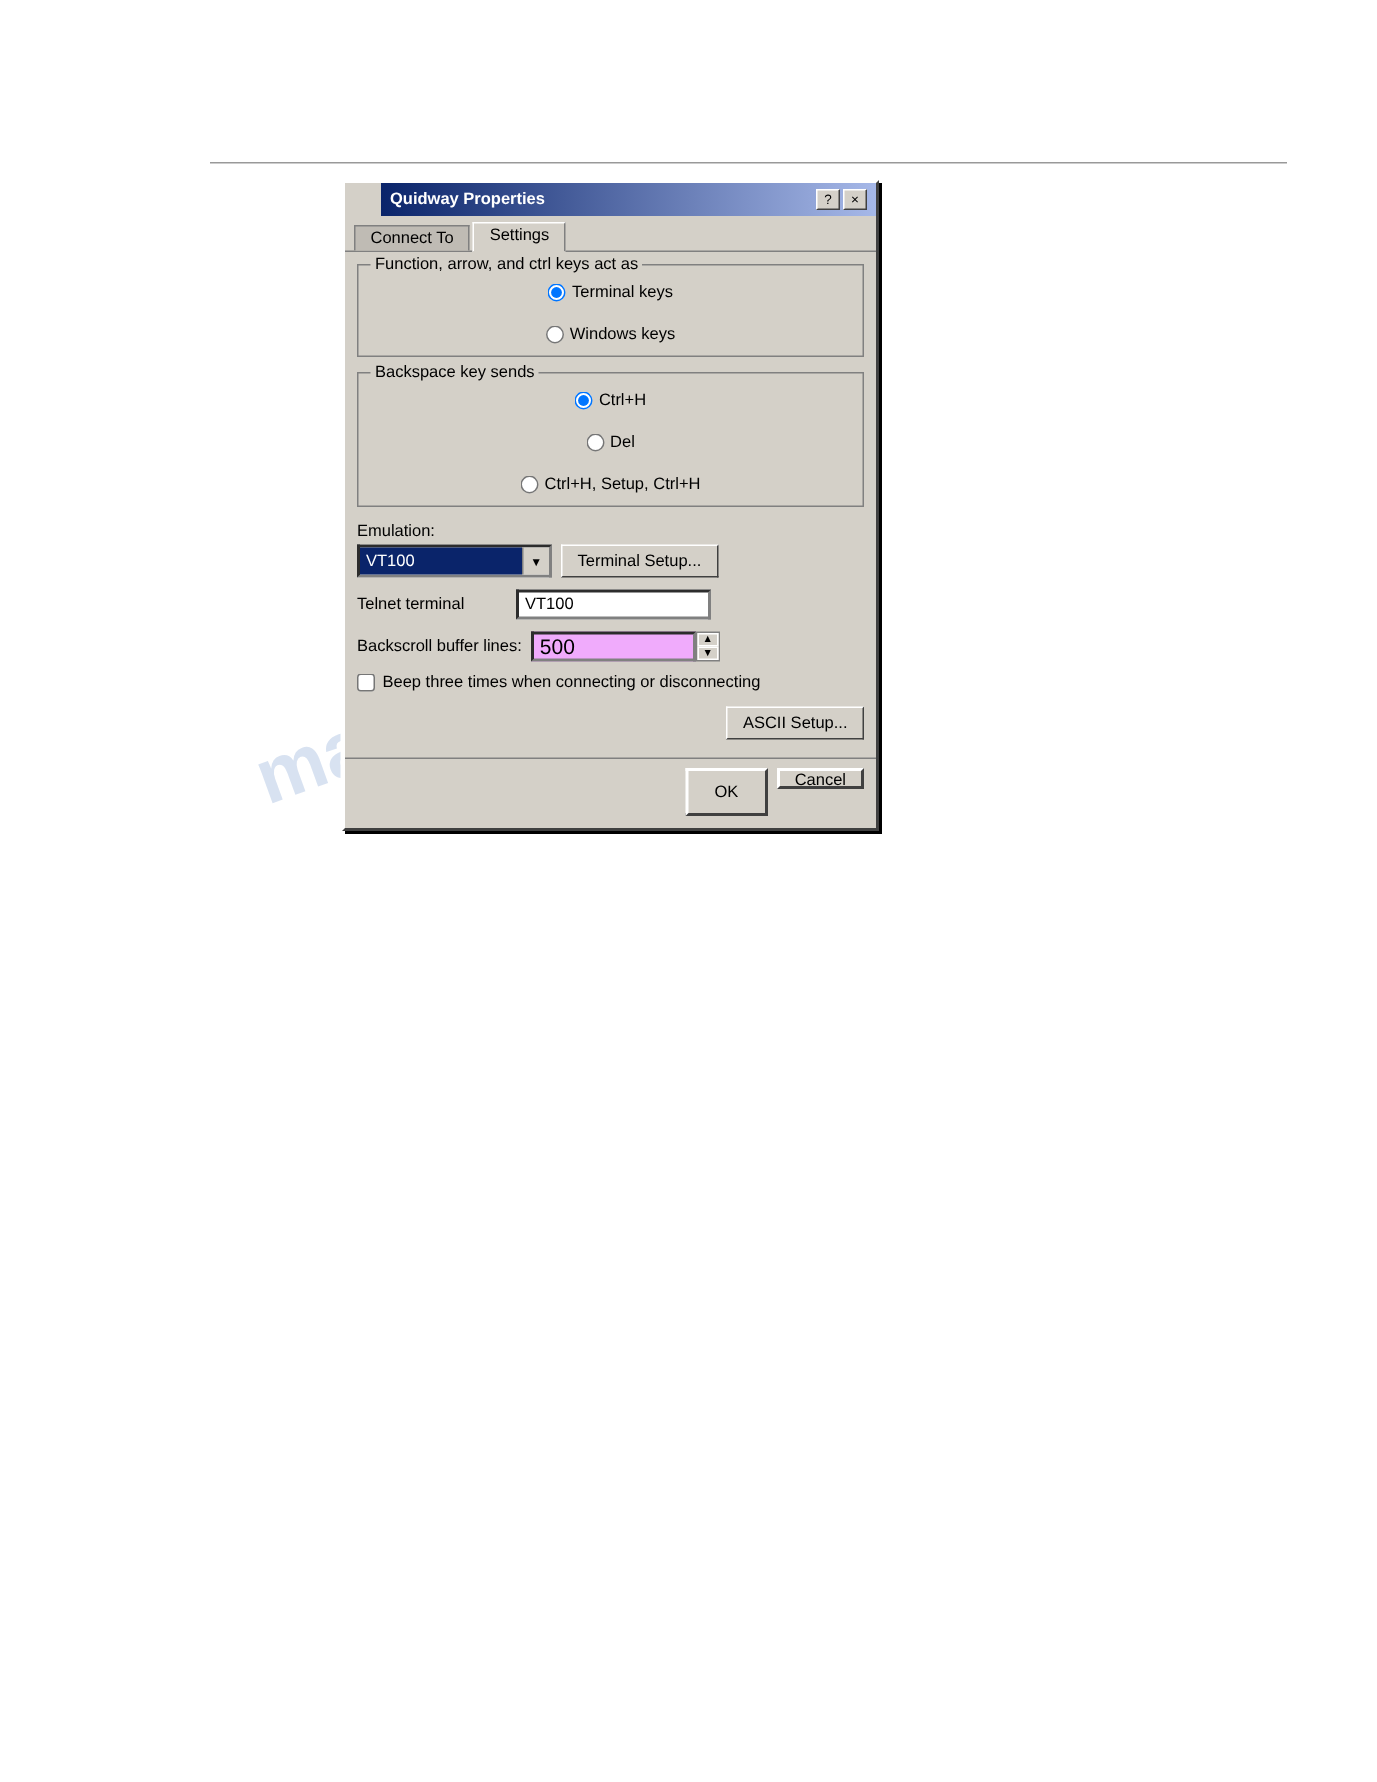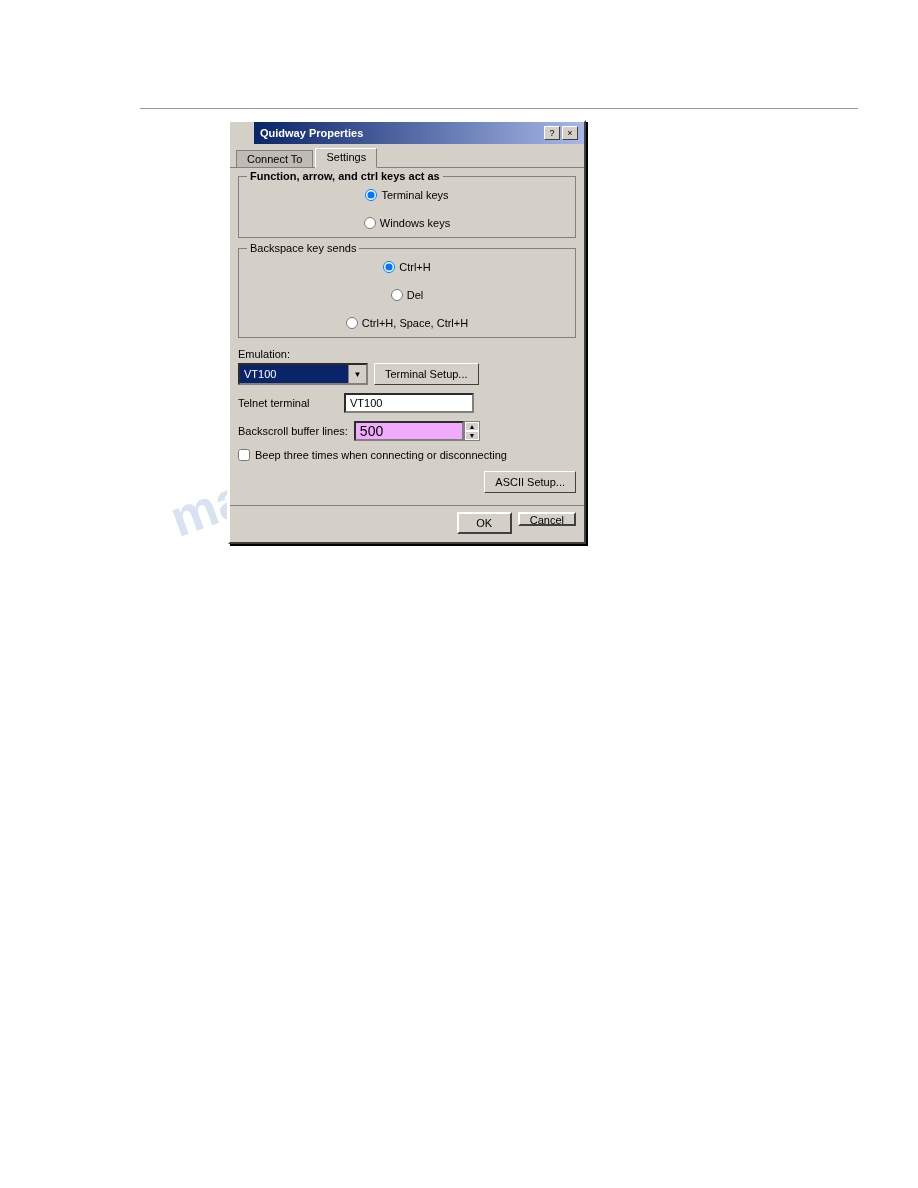--- a/index.html
+++ b/index.html
@@ -267,21 +267,21 @@
       display: flex;
       justify-content: flex-end;
       gap: 6px;
       padding: 6px 8px 8px 8px;
       border-top: 1px solid #808080;
       background: #d4d0c8;
     }
 
     .ok-button {
       min-width: 55px;
-      height: 22px;
+      height: 32px;
       background: #d4d0c8;
       border: 2px solid #ffffff;
       border-right: 2px solid #404040;
       border-bottom: 2px solid #404040;
       font-size: 11px;
       cursor: pointer;
       padding: 0 10px;
     }
 
     .cancel-button {
@@ -320,21 +320,21 @@
         <span>Connect To</span>
       </div>
       <div class="tab active">
         <span>Settings</span>
       </div>
     </div>
 
     <div class="content">
 
       <div style="border: 1px solid #808080; padding: 8px 10px 8px 10px; margin-bottom: 10px; position: relative;">
-        <span style="position:absolute;top:-7px;left:8px;background:#d4d0c8;padding:0 3px;font-size:11px;font-weight:bold;">Function, arrow, and ctrl keys act as</span>
+        <span style="position:absolute;top:-7px;left:8px;background:#d4d0c8;padding:0 3px;font-size:11px;">Function, arrow, and ctrl keys act as</span>
         <div class="radio-row">
           <label class="radio-item">
             <input type="radio" class="radio-input" name="funckeys" checked="" style="">
             <span>Terminal keys</span>
           </label>
           <label class="radio-item">
             <input type="radio" class="radio-input" name="funckeys" style="">
             <span>Windows keys</span>
           </label>
         </div>
@@ -346,21 +346,21 @@
           <label class="radio-item">
             <input type="radio" class="radio-input" name="backspace" checked="" style="">
             <span>Ctrl+H</span>
           </label>
           <label class="radio-item">
             <input type="radio" class="radio-input" name="backspace" style="">
             <span>Del</span>
           </label>
           <label class="radio-item">
             <input type="radio" class="radio-input" name="backspace" style="">
-            <span>Ctrl+H, Space, Ctrl+H</span>
+            <span>Ctrl+H, Setup, Ctrl+H</span>
           </label>
         </div>
       </div>
 
       <div class="emulation-section">
         <div class="emulation-label">Emulation:</div>
         <div class="emulation-row">
           <div style="display:flex;align-items:center;border:2px inset #808080;background:#fff;width:130px;height:22px;">
             <div style="flex:1;background:#0a246a;color:#fff;font-size:11px;padding:2px 4px;height:100%;display:flex;align-items:center;">VT100</div>
             <div style="width:18px;height:100%;background:#d4d0c8;border-left:1px solid #808080;display:flex;align-items:center;justify-content:center;font-size:8px;cursor:pointer;">▼</div>

